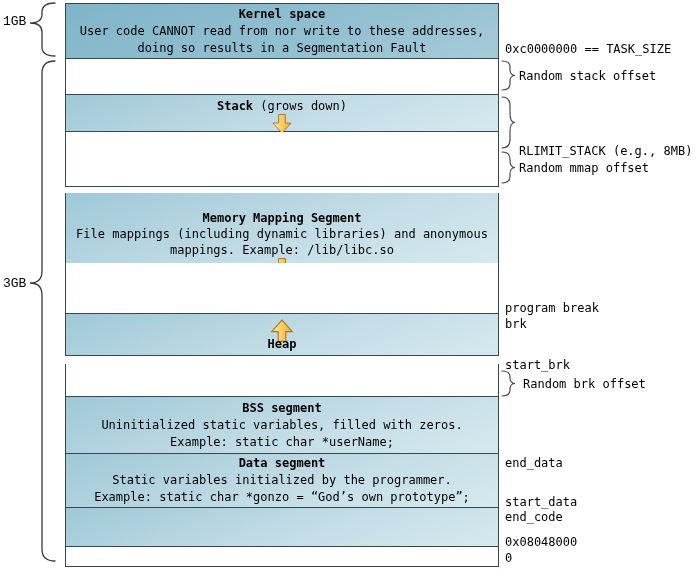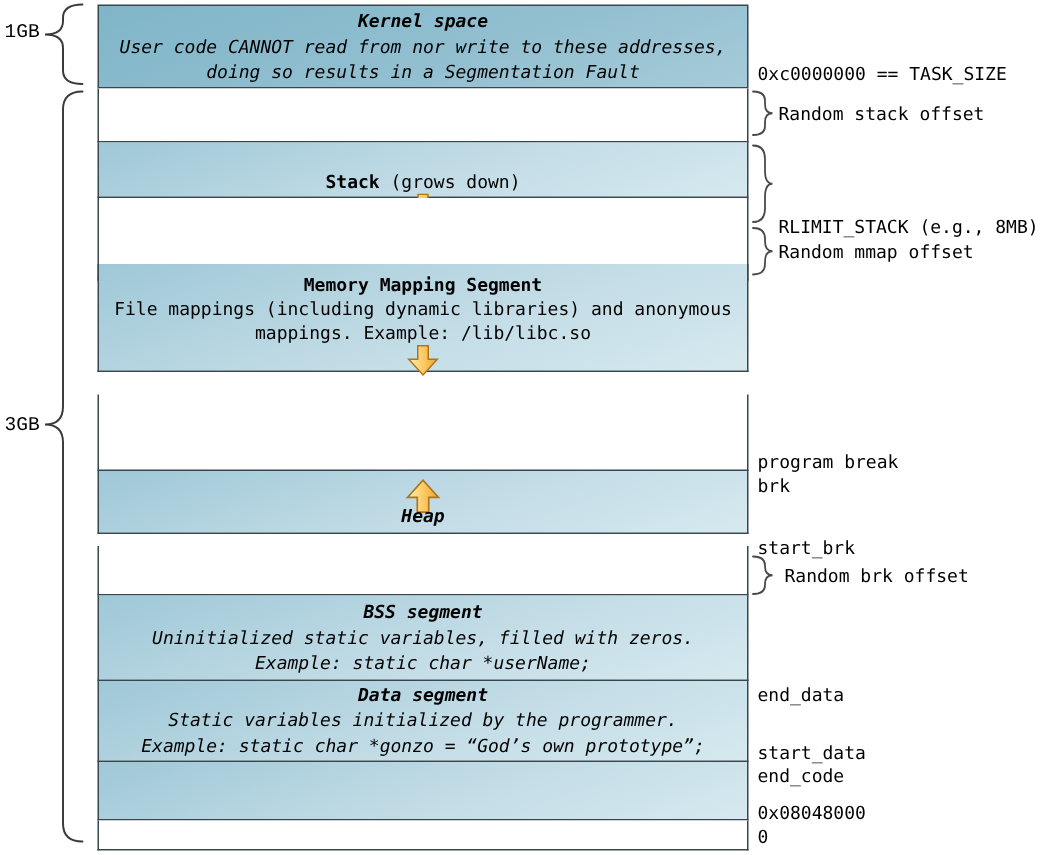--- a/index.html
+++ b/index.html
@@ -5,21 +5,21 @@
   html,body{margin:0;padding:0;background:#ffffff;}
   .canvas{position:relative;width:696px;height:570px;background:#ffffff;
           font-family:"DejaVu Sans Mono",monospace;color:#000;overflow:hidden;}
   
   .block{position:absolute;left:65px;width:434px;box-sizing:border-box;
          border:1px solid #37474f;border-top:none;text-align:center;}
   .block.first{border-top:1px solid #37474f;}
   .blue{background:linear-gradient(160deg,#9fc8d7 0%,#c2dce6 55%,#d6e9ef 100%);}
   .kernelfill{background:linear-gradient(160deg,#7fb5c8 0%,#93c0d1 60%,#a6cbd9 100%);}
   .white{background:#ffffff;}
-  .bline{font-size:12px;line-height:17px;white-space:nowrap;font-style:italic;}
+  .bline{font-size:12px;line-height:17px;white-space:nowrap;}
   .btitle{font-weight:bold;}
   .stackline{font-size:12px;line-height:15px;white-space:nowrap;}
   .mline{font-size:12px;line-height:16px;white-space:nowrap;}
   
   .rlabel{position:absolute;font-size:12px;white-space:nowrap;transform:translateY(-50%);}
   .gb{position:absolute;font-family:Liberation Mono, monospace;font-size:13px;
       transform:translateY(-50%);}
   svg.brace,svg.arrow{display:block;}
   svg.brace{position:absolute;}
   .arrow{margin:0 auto;}
@@ -52,30 +52,30 @@
   </svg>
 
   <div class="block first kernelfill" style="top:3px;height:56px;padding-top:2px;">
     <div class="bline btitle">Kernel space</div>
     <div class="bline">User code CANNOT read from nor write to these addresses,</div>
     <div class="bline">doing so results in a Segmentation Fault</div>
   </div>
 
   <div class="block white" style="top:59px;height:36px;"></div>
 
-  <div class="block blue" style="top:95px;height:37px;padding-top:19px;text-align:center;">
+  <div class="block blue" style="top:95px;height:37px;padding-top:4px;text-align:center;">
     <div class="stackline"><span class="btitle">Stack</span><span> (grows down)</span></div>
     <svg class="arrow" width="22" height="20" viewBox="0 0 22 21">
       <path d="M7.5,0.5 L14.5,0.5 L14.5,9.5 L20.5,9.5 L11,20 L1.5,9.5 L7.5,9.5 Z" fill="url(#arrowGrad)" stroke="#ad751c" stroke-width="1"></path>
     </svg>
   </div>
 
   <div class="block white" style="top:132px;height:55px;"></div>
 
-  <div class="block blue" style="top:176px;height:72px;padding-top:6px;">
+  <div class="block blue" style="top:193px;height:72px;padding-top:17px;">
     <div class="mline btitle">Memory Mapping Segment</div>
     <div class="mline">File mappings (including dynamic libraries) and anonymous</div>
     <div class="mline">mappings. Example: /lib/libc.so</div>
     <svg class="arrow" width="22" height="21" viewBox="0 0 22 21">
       <path d="M7.5,0.5 L14.5,0.5 L14.5,9.5 L20.5,9.5 L11,20 L1.5,9.5 L7.5,9.5 Z" fill="url(#arrowGrad)" stroke="#ad751c" stroke-width="1"></path>
     </svg>
   </div>
 
   <div class="block white" style="top:263px;height:51px;"></div>
 

